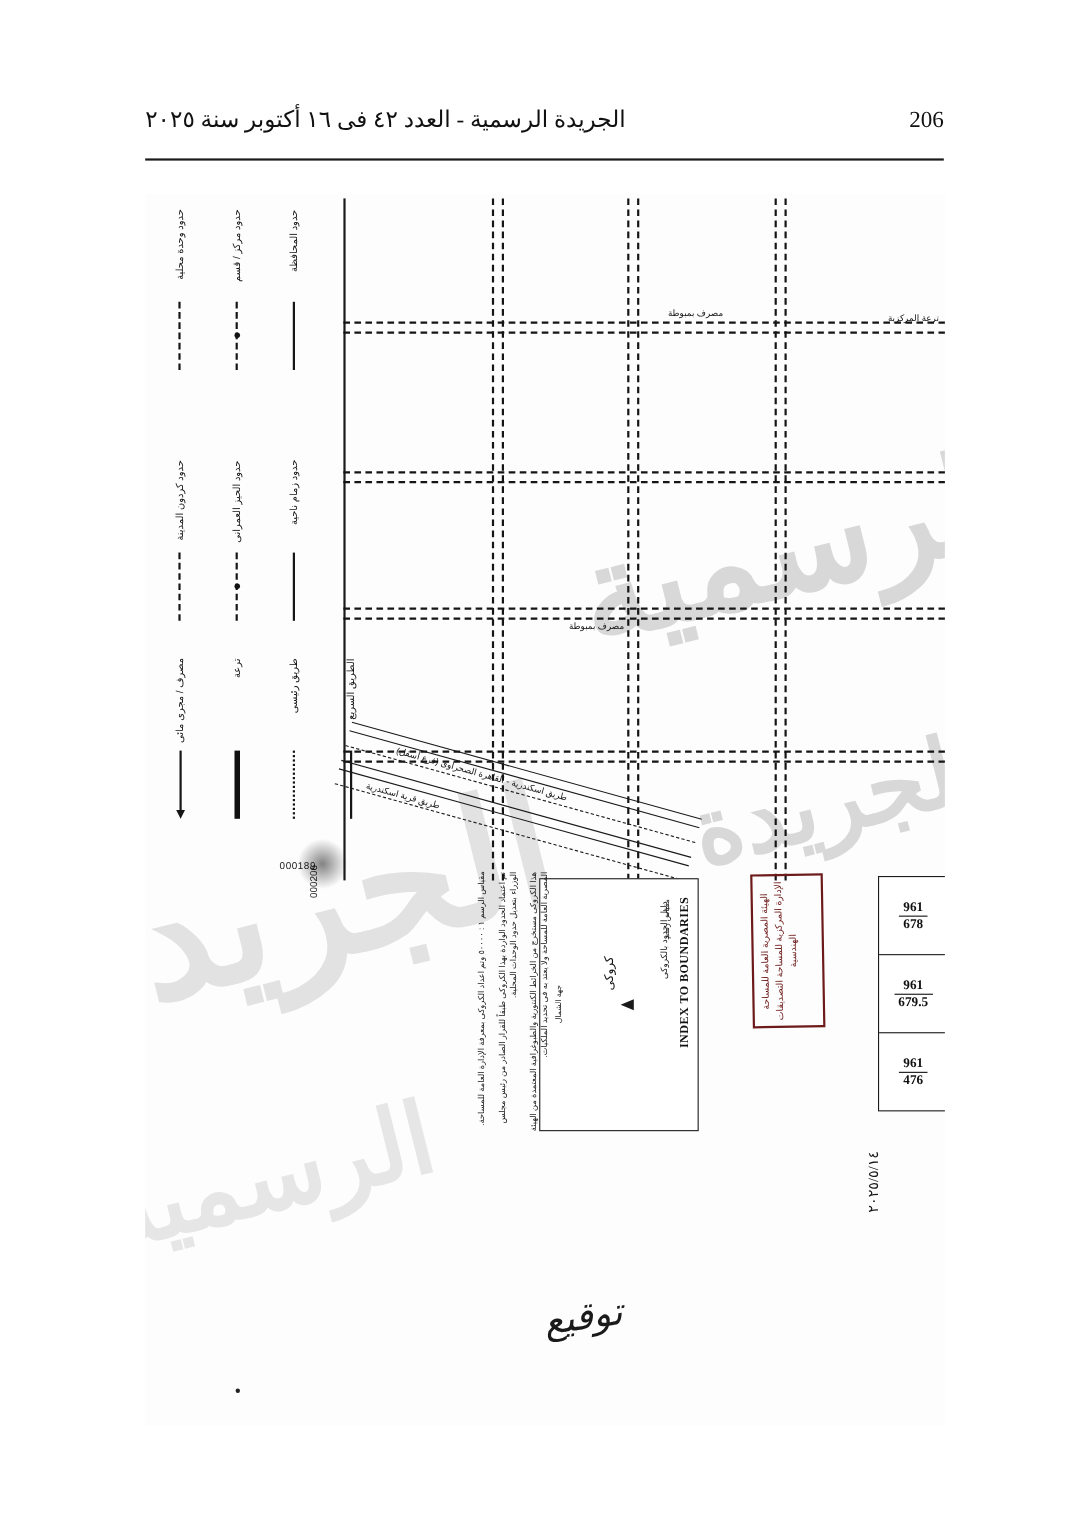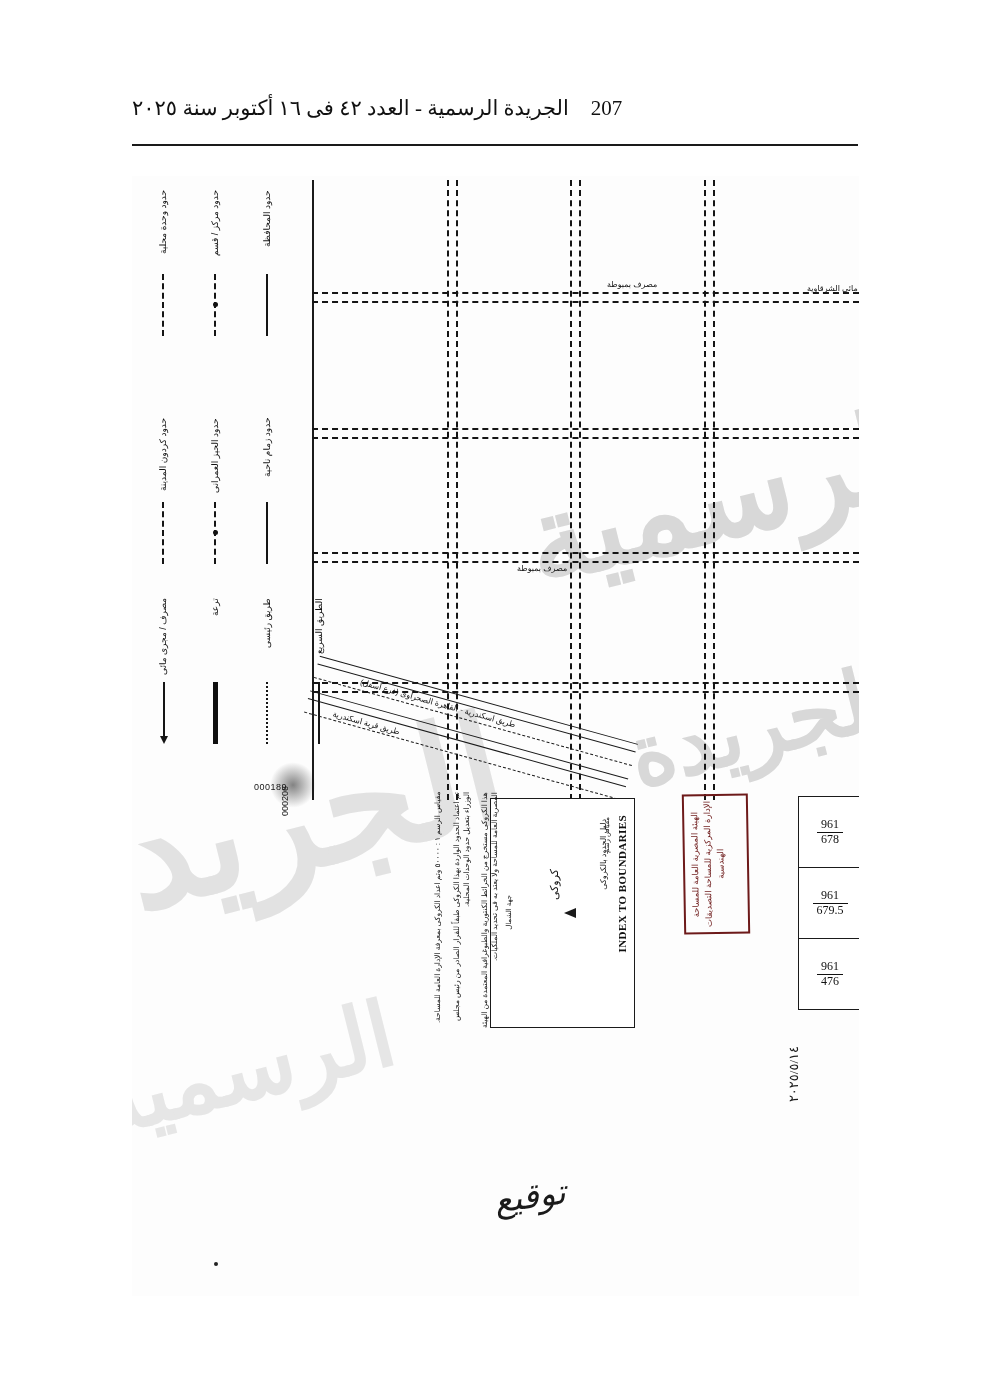--- a/index.html
+++ b/index.html
@@ -21,21 +21,21 @@
     position: absolute;
     top: 96px;
     left: 132px;
     width: 726px;
     height: 60px;
   }
   .header-row {
     display: flex;
     flex-direction: row-reverse;
     align-items: baseline;
-    justify-content: flex-start;
+    justify-content: space-between;
     width: 100%;
   }
   .header-title {
     font-size: 21px;
     font-family: "Liberation Serif", serif;
     letter-spacing: 0px;
     white-space: nowrap;
     padding-right: 8px;
   }
   .header-page-number {
@@ -347,20 +347,21 @@
     border: 1.6px solid #1a1a1a;
     border-bottom: none;
     background: #fff;
   }
   .frac-cell {
     height: 70px;
     border-bottom: 1.6px solid #1a1a1a;
     display: flex;
     align-items: center;
     justify-content: center;
+    font-weight: bold;
   }
   .frac {
     font-family: "Liberation Serif", serif;
     font-size: 12px;
     text-align: center;
     line-height: 1.15;
   }
   .frac .num { display: block; border-bottom: 1.3px solid #111; padding: 0 4px; }
   .frac .den { display: block; padding: 0 4px; }
 
@@ -425,21 +426,21 @@
     background: #222;
     border-radius: 50%;
   }
 </style>
 </head>
 <body>
 
 <div class="page-header">
   <div class="header-row">
     <div class="header-title">الجريدة الرسمية - العدد ٤٢ فى ١٦ أكتوبر سنة ٢٠٢٥</div>
-    <div class="header-page-number">207</div>
+    <div class="header-page-number">206</div>
   </div>
   <div class="header-rule"></div>
 </div>
 
 <div class="scan">
 
   <div class="watermark">
     <div class="wm-text wm-1">الرسمية</div>
     <div class="wm-text wm-2">الجريدة</div>
     <div class="wm-text wm-3">الجريدة</div>
@@ -504,21 +505,21 @@
     <div class="band-h" style="top:112px;"></div>
     <div class="band-h" style="top:248px;"></div>
     <div class="band-h" style="top:372px;"></div>
     <div class="band-h" style="top:502px;"></div>
 
     <div class="band-v" style="left:135px;"></div>
     <div class="band-v" style="left:258px;"></div>
     <div class="band-v" style="left:392px;"></div>
 
     <div class="map-label" style="left:295px; top:100px;">مصرف بمبوطة</div>
-    <div class="map-label" style="left:495px; top:104px;">مائى الشرقاوية</div>
+    <div class="map-label" style="left:495px; top:104px;">ترعة المركزية</div>
     <div class="map-label" style="left:205px; top:384px;">مصرف بمبوطة</div>
 
     <div class="diagonal-strip">
       <div class="ln" style="top:8px;"></div>
       <div class="ln" style="top:16px;"></div>
       <div class="ln dashed" style="top:30px;"></div>
       <div class="ln" style="top:44px;"></div>
       <div class="ln" style="top:52px;"></div>
       <div class="ln dashed" style="top:66px;"></div>
       <div class="diag-label" style="left:46px; top:18px;">طريق اسكندرية - القاهرة الصحراوى (فرع أسفل)</div>

